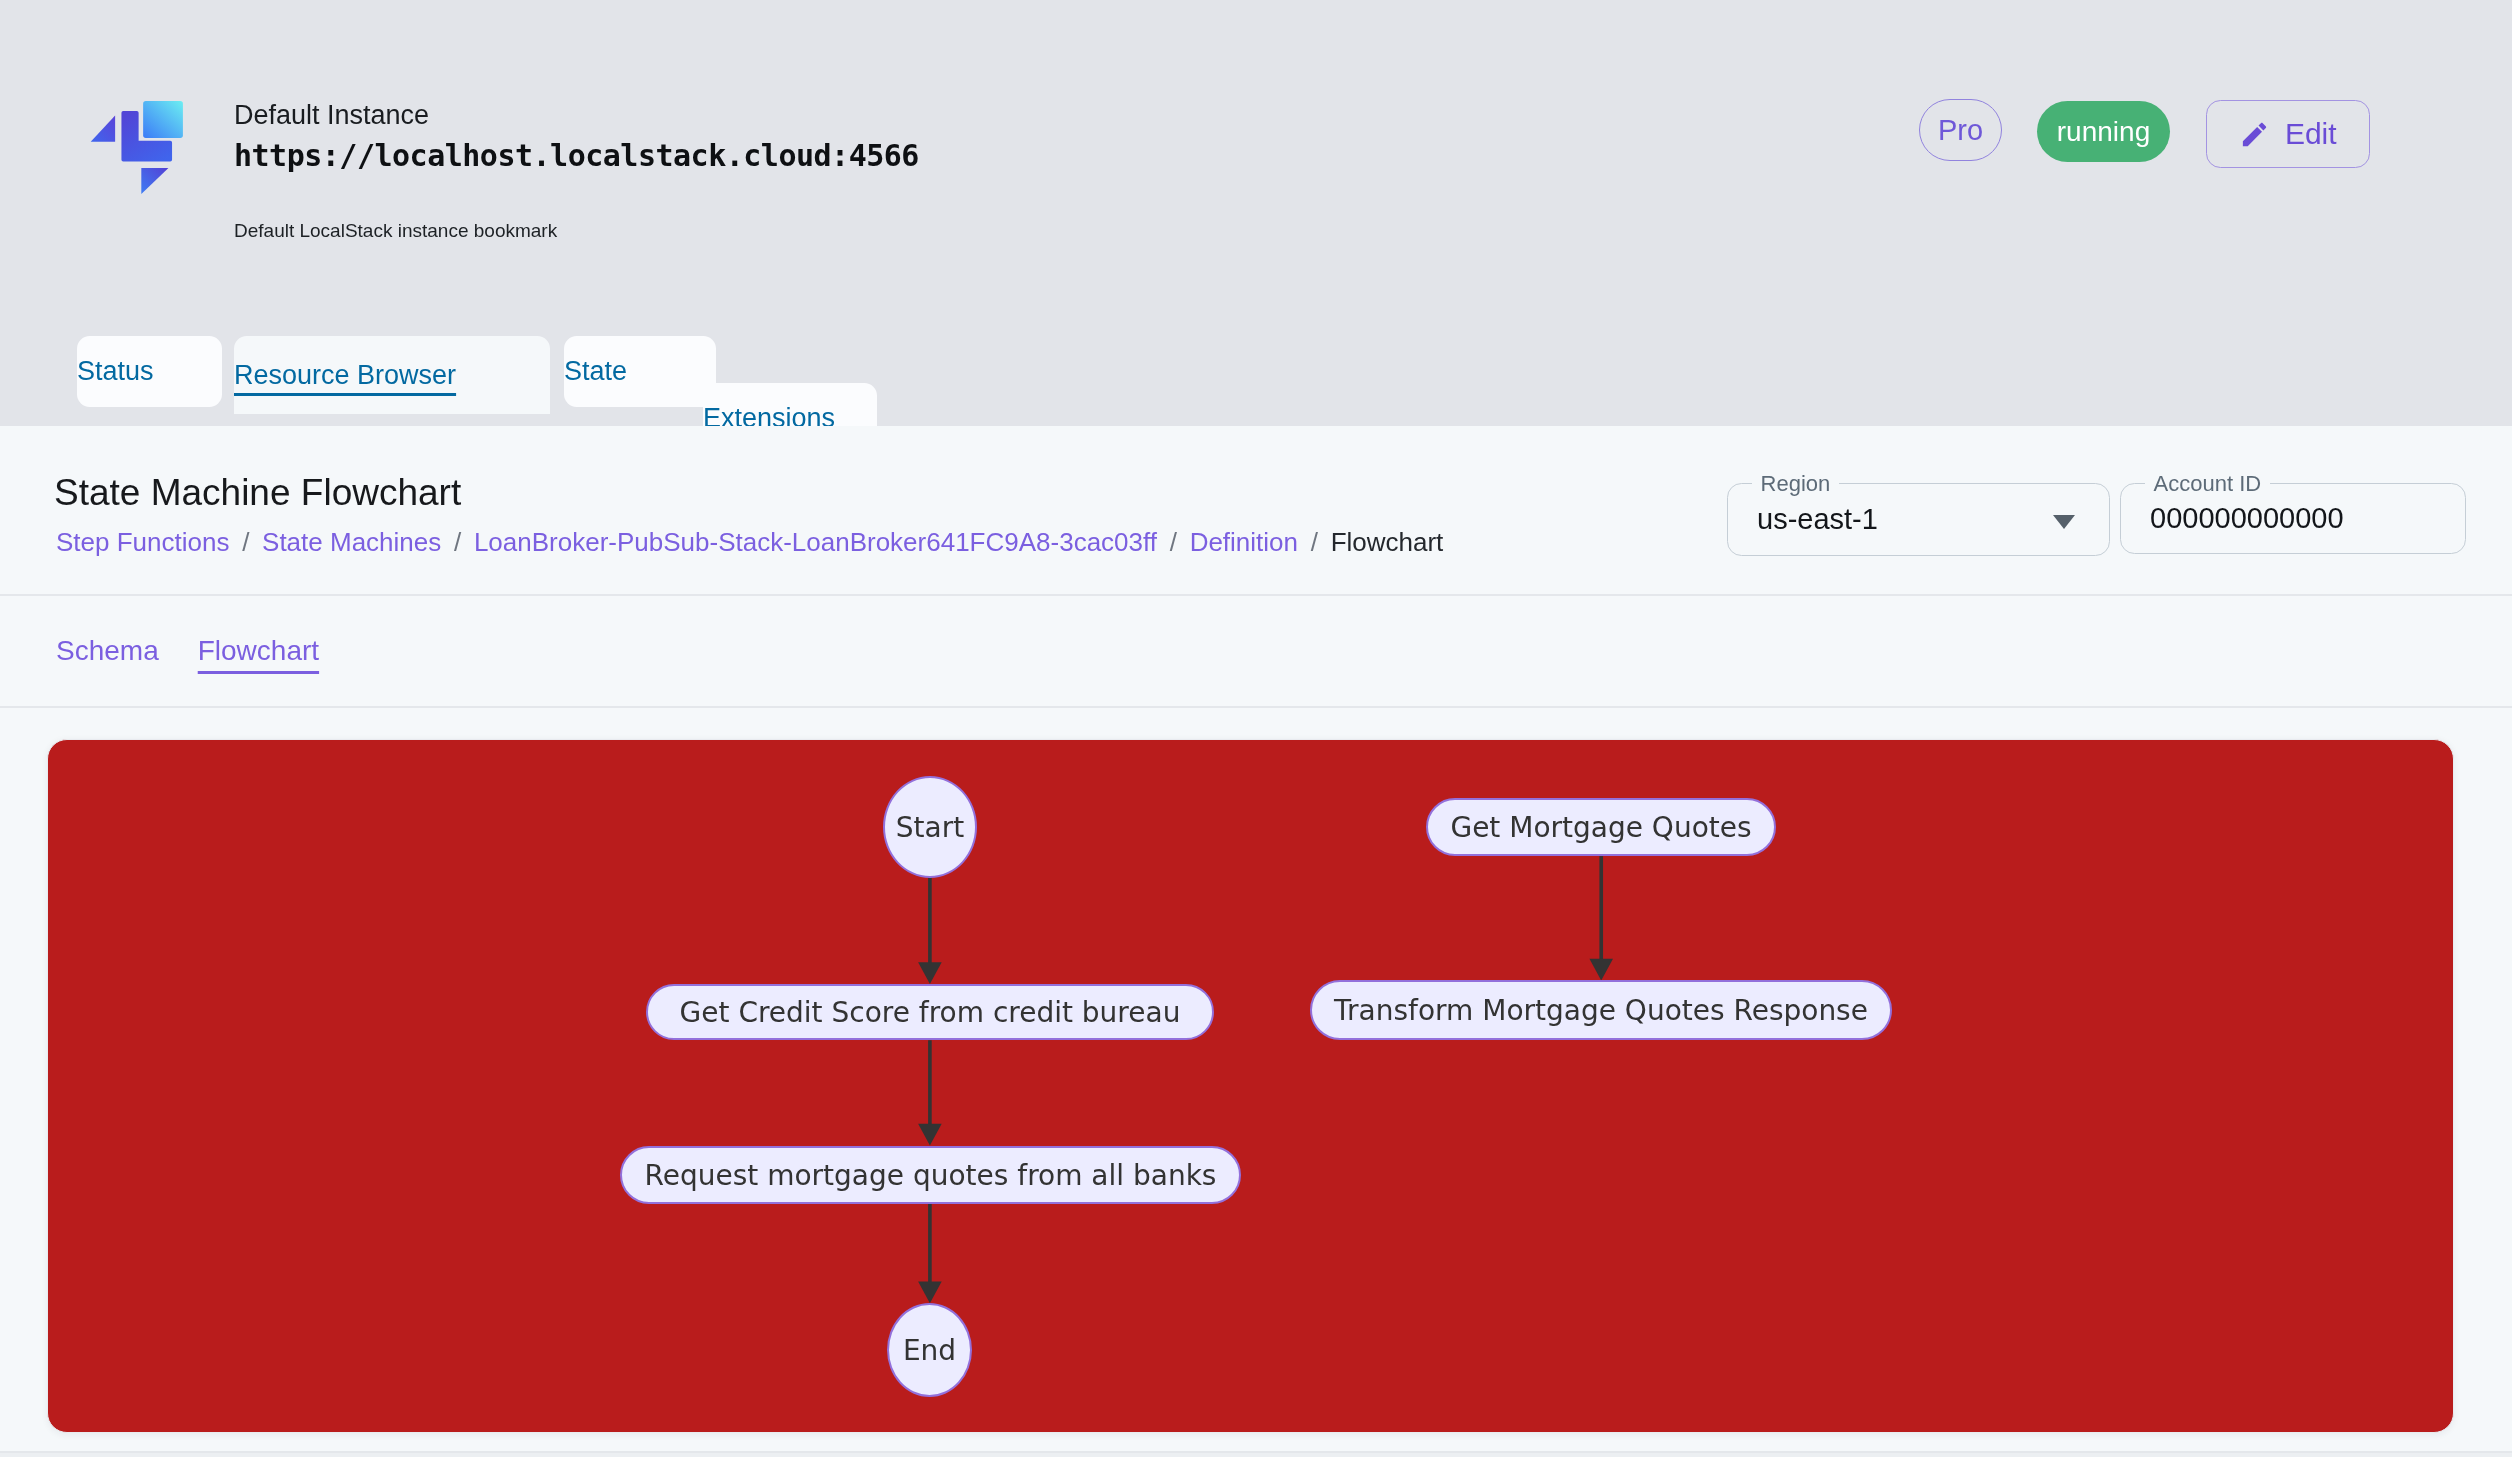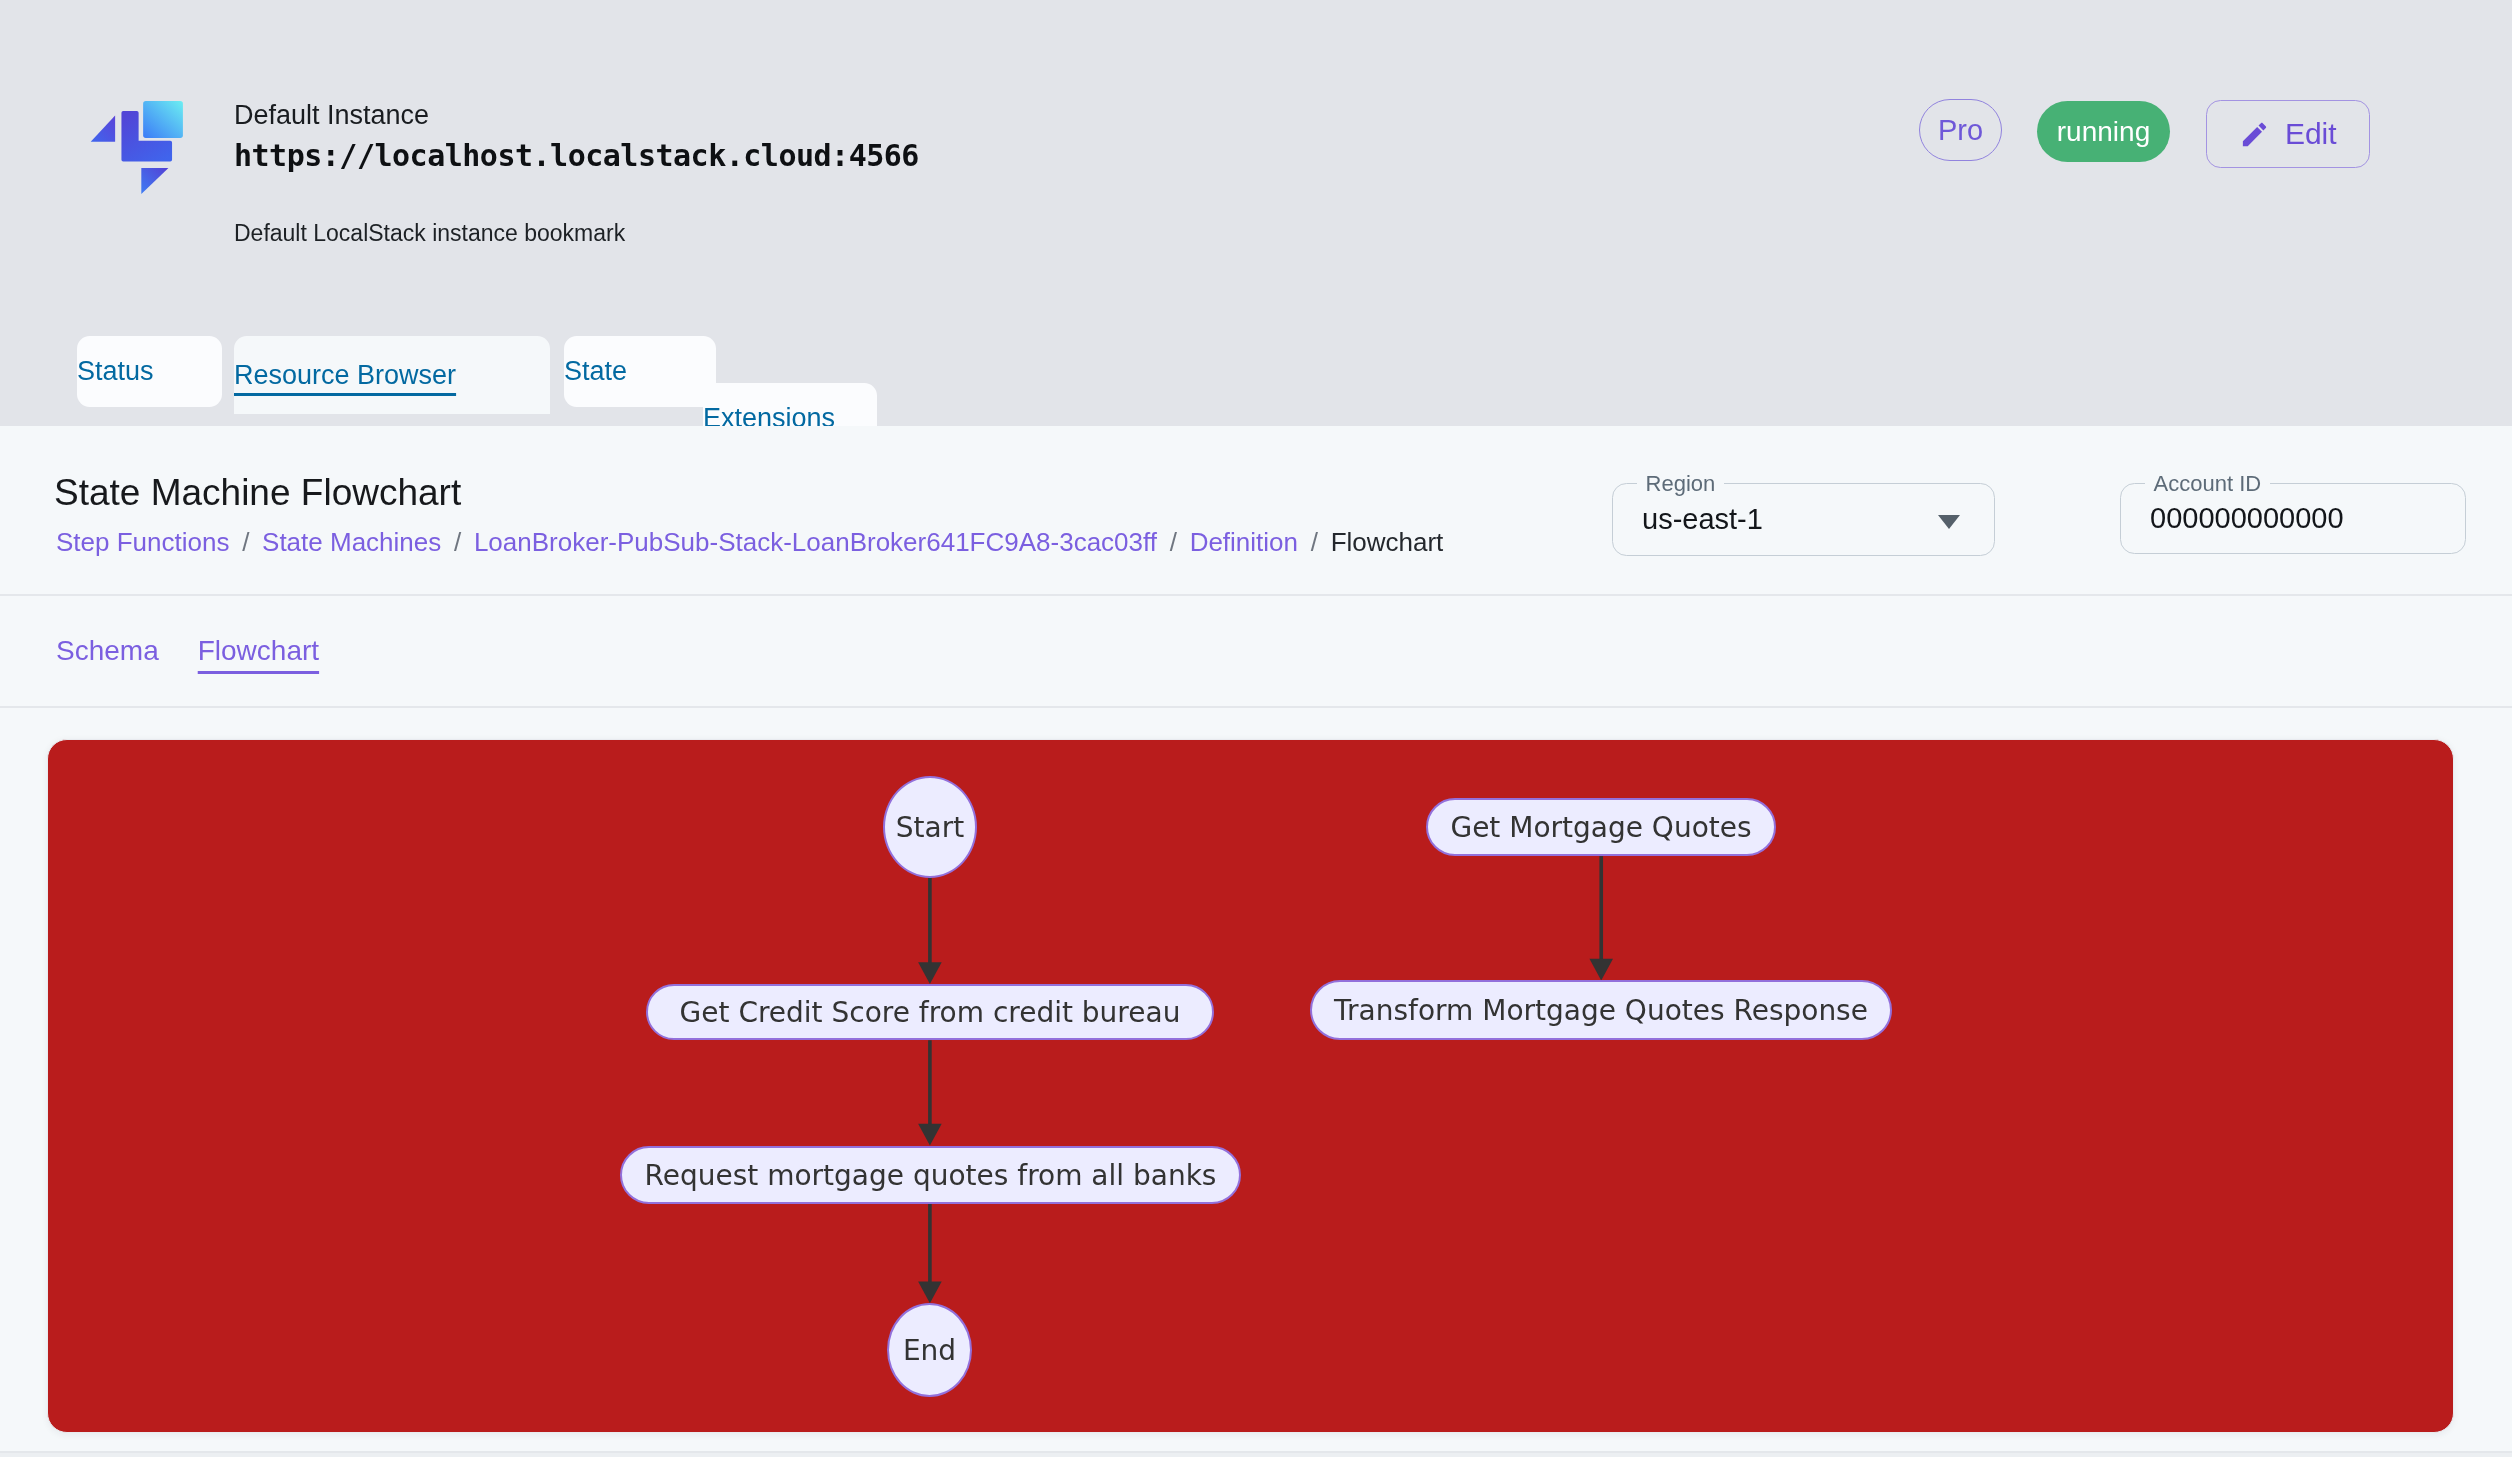--- a/index.html
+++ b/index.html
@@ -9,21 +9,21 @@
     font-family:"Liberation Sans", sans-serif;
     -webkit-font-smoothing:antialiased;
   }
   *{box-sizing:border-box;}
 
   
   .logo{position:absolute;left:87px;top:101px;width:96px;height:94px;}
   .instance-name{position:absolute;left:234px;top:100px;font-size:27px;color:#191c20;}
   .instance-url{position:absolute;left:234px;top:138px;font-size:30px;font-weight:bold;
     font-family:"DejaVu Sans Mono","Liberation Mono",monospace;color:#0e1013;letter-spacing:-0.5px;}
-  .instance-desc{position:absolute;left:234px;top:220px;font-size:23px;color:#1d2125;}
+  .instance-desc{position:absolute;left:234px;top:220px;font-size:19px;color:#1d2125;}
 
   .chip-pro{position:absolute;left:1919px;top:99px;width:83px;height:62px;border-radius:31px;
     border:1.8px solid #9183de;color:#6f58d8;font-size:29px;display:flex;align-items:center;justify-content:center;}
   .badge-running{position:absolute;left:2037px;top:101px;width:133px;height:61px;border-radius:31px;
     background:#47b175;color:#ffffff;font-size:28px;display:flex;align-items:center;justify-content:center;}
   .btn-edit{position:absolute;left:2206px;top:100px;width:164px;height:68px;border-radius:14.5px;
     border:1.8px solid #a393e2;color:#6a4cd6;font-size:30px;display:flex;align-items:center;justify-content:center;gap:14.5px;
     background:transparent;cursor:pointer;}
   .btn-edit svg{width:31px;height:31px;flex:0 0 auto;}
 
@@ -47,21 +47,21 @@
 
   .divider{position:absolute;left:0;width:2512px;height:1.8px;background:#e4e7eb;z-index:1;}
   .divider-1{top:594px;}
   .divider-2{top:706px;}
   .divider-3{top:1451px;}
   .bottom-strip{position:absolute;left:0;top:1453px;width:2512px;height:4.5px;background:#eceff2;}
 
   
   .field{position:absolute;border:1.8px solid #c5ced6;border-radius:14.5px;z-index:2;}
   .field-label{position:absolute;top:-14.5px;left:23.6px;padding:0 9px;background:#f5f8fa;color:#5d6b78;font-size:22px;line-height:27px;}
-  .field-region{left:1612px;top:483px;width:383px;height:73px;cursor:pointer;}
+  .field-region{left:1727px;top:483px;width:383px;height:73px;cursor:pointer;}
   .field-account{left:2120px;top:483px;width:346px;height:71px;padding-left:36px;}
   .field-value{position:absolute;left:29px;top:0;height:100%;display:flex;align-items:center;font-size:29px;color:#13161a;}
   .select-arrow{position:absolute;right:34px;top:31px;width:0;height:0;
     border-left:11.8px solid transparent;border-right:11.8px solid transparent;border-top:14.5px solid #55606a;}
   .field-input{position:absolute;left:0;top:0;width:100%;height:100%;border:none;background:transparent;
     padding:0 0 0 29px;font-size:29px;color:#13161a;font-family:"Liberation Sans",sans-serif;outline:none;}
 
   
   .subtabs{position:absolute;left:56px;top:635px;display:flex;gap:39px;font-size:28px;z-index:2;}
   .subtab{color:#7b5fe0;cursor:pointer;}

